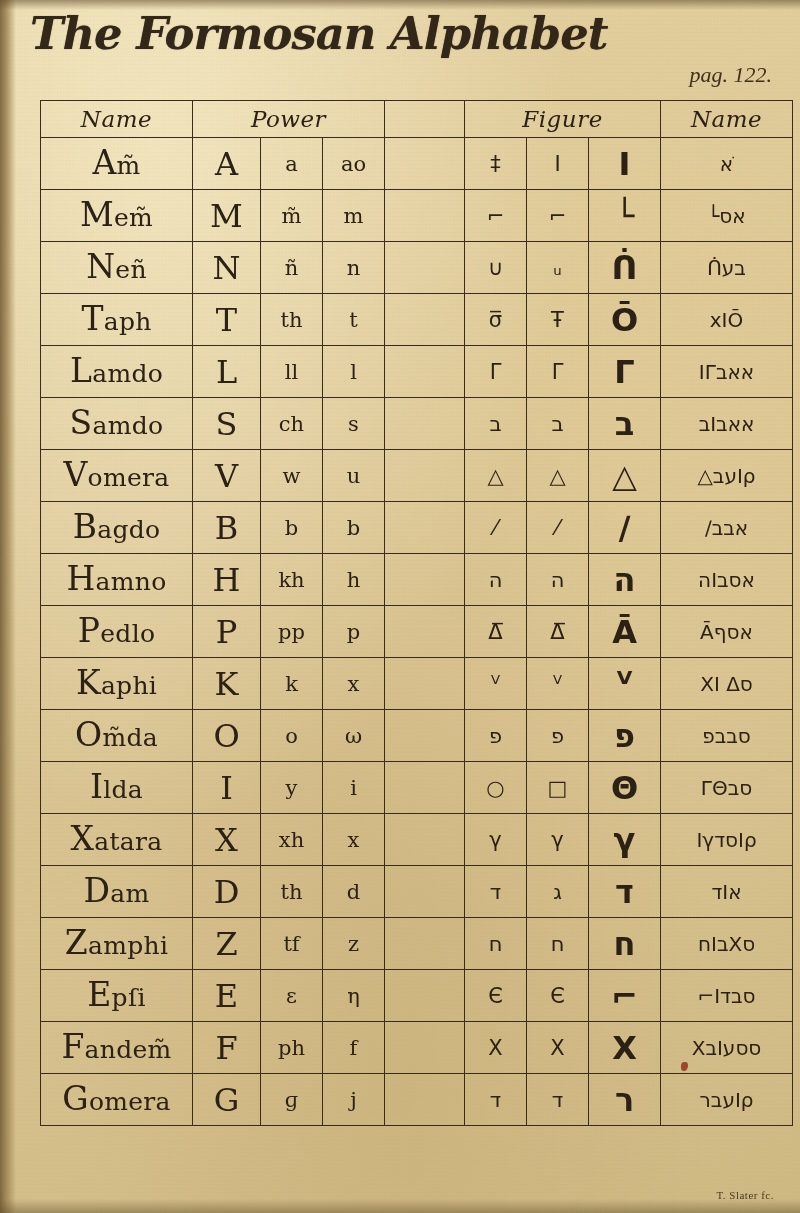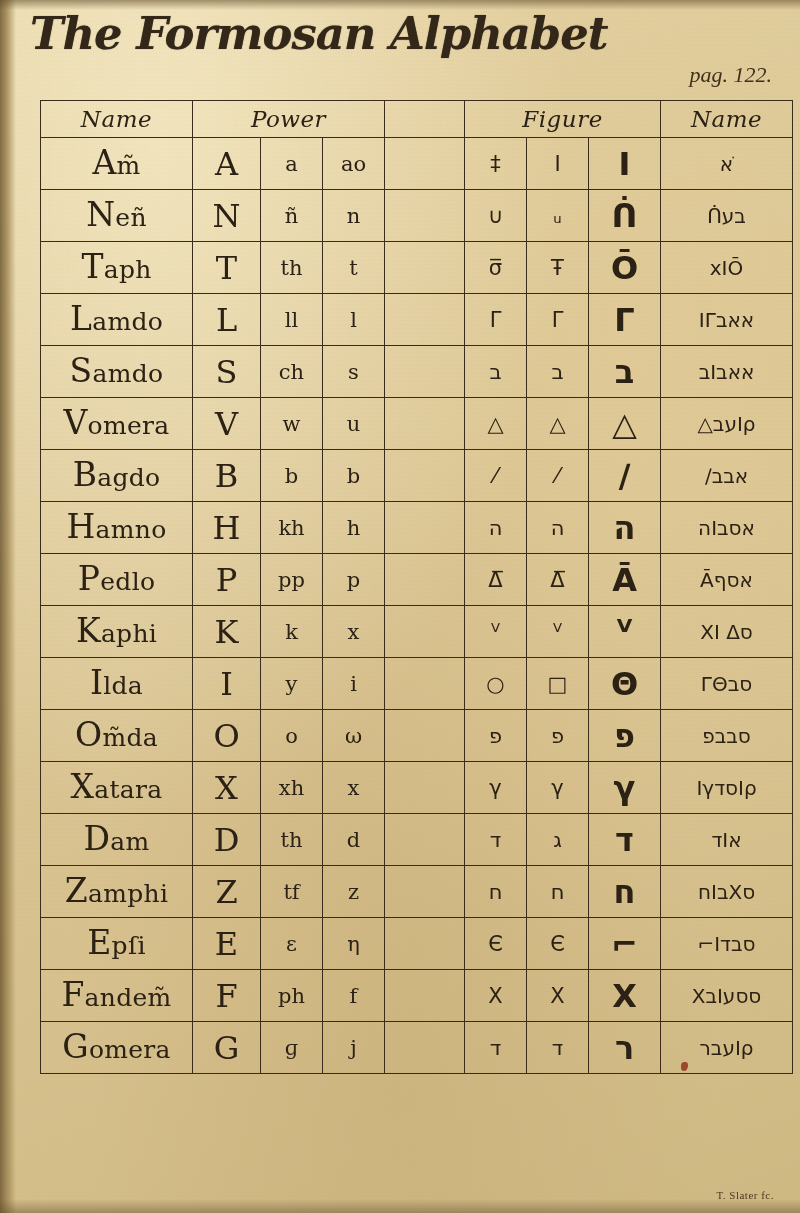--- a/index.html
+++ b/index.html
@@ -229,20 +229,31 @@
           <td class="cell-cap">A</td>
           <td class="cell-pow">a</td>
           <td class="cell-pow italic">ao</td>
           <td class="cell-blank"></td>
           <td class="cell-fig">‡</td>
           <td class="cell-fig">I</td>
           <td class="cell-fig big">I</td>
           <td class="cell-nname">אׁ</td>
         </tr>
         <tr>
+          <td class="cell-name"><span class="initial">M</span><span>em̃</span></td>
+          <td class="cell-cap">M</td>
+          <td class="cell-pow">m̃</td>
+          <td class="cell-pow italic">m</td>
+          <td class="cell-blank"></td>
+          <td class="cell-fig">⌐</td>
+          <td class="cell-fig">⌐</td>
+          <td class="cell-fig big">└</td>
+          <td class="cell-nname">אס└</td>
+        </tr>
+        <tr>
           <td class="cell-name"><span class="initial">N</span><span>eñ</span></td>
           <td class="cell-cap">N</td>
           <td class="cell-pow">ñ</td>
           <td class="cell-pow italic">n</td>
           <td class="cell-blank"></td>
           <td class="cell-fig">∪</td>
           <td class="cell-fig">ᵤ</td>
           <td class="cell-fig big">ᑏ</td>
           <td class="cell-nname">בעᑏ</td>
         </tr>
@@ -328,42 +339,42 @@
           <td class="cell-cap">K</td>
           <td class="cell-pow">k</td>
           <td class="cell-pow italic">х</td>
           <td class="cell-blank"></td>
           <td class="cell-fig">ⱽ</td>
           <td class="cell-fig">ⱽ</td>
           <td class="cell-fig big">ⱽ</td>
           <td class="cell-nname">סXI Δ</td>
         </tr>
         <tr>
+          <td class="cell-name"><span class="initial">O</span><span>m̃da</span></td>
+          <td class="cell-cap">O</td>
+          <td class="cell-pow">o</td>
+          <td class="cell-pow italic">ω</td>
+          <td class="cell-blank"></td>
+          <td class="cell-fig">פ</td>
+          <td class="cell-fig">פ</td>
+          <td class="cell-fig big">פ</td>
+          <td class="cell-nname">סבבפ</td>
+        </tr>
+        <tr>
           <td class="cell-name"><span class="initial">I</span><span>lda</span></td>
           <td class="cell-cap">I</td>
           <td class="cell-pow">y</td>
           <td class="cell-pow italic">i</td>
           <td class="cell-blank"></td>
           <td class="cell-fig">○</td>
           <td class="cell-fig">□</td>
           <td class="cell-fig big">Θ</td>
           <td class="cell-nname">סבΓΘ</td>
         </tr>
         <tr>
-          <td class="cell-name"><span class="initial">O</span><span>m̃da</span></td>
-          <td class="cell-cap">O</td>
-          <td class="cell-pow">o</td>
-          <td class="cell-pow italic">ω</td>
-          <td class="cell-blank"></td>
-          <td class="cell-fig">פ</td>
-          <td class="cell-fig">פ</td>
-          <td class="cell-fig big">פ</td>
-          <td class="cell-nname">סבבפ</td>
-        </tr>
-        <tr>
           <td class="cell-name"><span class="initial">X</span><span>atara</span></td>
           <td class="cell-cap">X</td>
           <td class="cell-pow">xh</td>
           <td class="cell-pow italic">x</td>
           <td class="cell-blank"></td>
           <td class="cell-fig">γ</td>
           <td class="cell-fig">γ</td>
           <td class="cell-fig big">γ</td>
           <td class="cell-nname">IρסדIγ</td>
         </tr>

